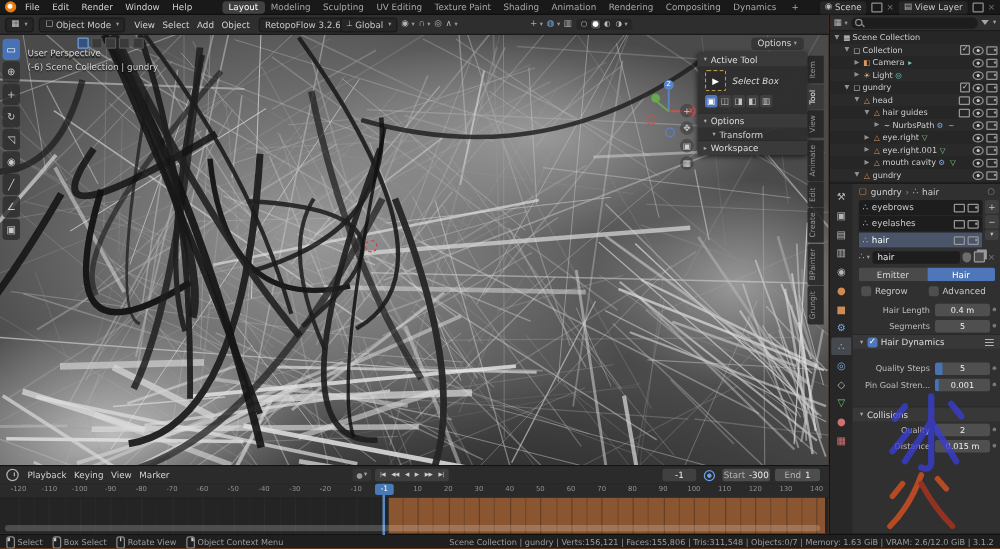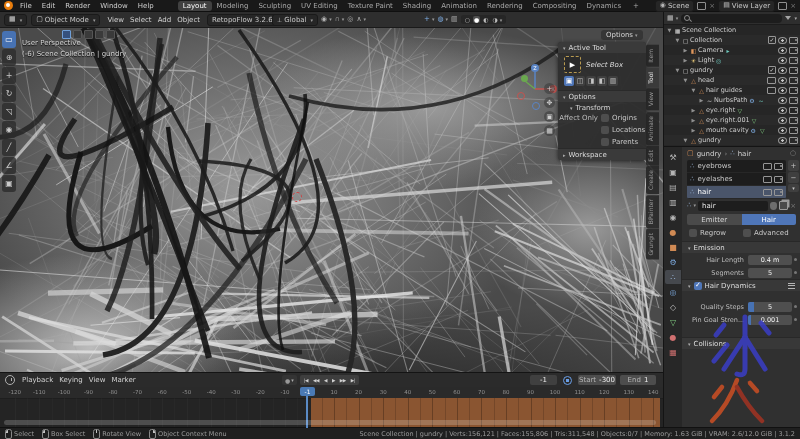--- a/index.html
+++ b/index.html
@@ -651,37 +651,20 @@
         <span class="sqbtn" style="width:10px;height:10px;">▥</span>
       </div>
       <div class="phead2 mid">
         <span class="chev">▾</span>
           <span>Options</span>
       </div>
       <div class="row" style="padding:2px 6px 0 12px;gap:3px;color:#d5d5d5;">
         <span class="chev">▾</span>
           <span>Transform</span>
       </div>
-      <div id="npChecks">
-          <div class="row" style="padding: 2px 6px 2px 0px; gap: 3px;">
-            <span style="width: 40px; text-align: right; color: rgb(189, 189, 189); flex: 0 0 auto;">Affect Only</span>
-            <span class="cb"></span>
-            <span>Origins</span>
-          </div>
-          <div class="row" style="padding: 2px 6px 2px 0px; gap: 3px;">
-            <span style="width: 40px; text-align: right; color: rgb(189, 189, 189); flex: 0 0 auto;"></span>
-            <span class="cb"></span>
-            <span>Locations</span>
-          </div>
-          <div class="row" style="padding: 2px 6px 2px 0px; gap: 3px;">
-            <span style="width: 40px; text-align: right; color: rgb(189, 189, 189); flex: 0 0 auto;"></span>
-            <span class="cb"></span>
-            <span>Parents</span>
-          </div>
-        </div>
       <div class="phead2 bot">
         <span class="chev">▸</span>
           <span>Workspace</span>
       </div>
     </div>
     <div id="npTabs">
         <span class="nptab">Item</span>
         <span class="nptab active">Tool</span>
         <span class="nptab">View</span>
         <span class="nptab">Animate</span>
@@ -901,24 +884,20 @@
             <span class="row" style="gap: 3px; width: 50%;">
               <span class="cb"></span>
               <span>Regrow</span>
             </span>
             <span class="row" style="gap: 3px; width: 50%;">
               <span class="cb"></span>
               <span>Advanced</span>
             </span>
           </div>
         <div id="panelstack" style="margin-top: 3px;">
-            <div class="phead">
-              <span class="chev">▾</span>
-              <span>Emission</span>
-            </div>
             <div class="prow">
               <span class="plabel">Hair Length</span>
               <span class="pfield">
                 <span class="pval">0.4 m</span>
               </span>
               <span class="pdot">
                 <i></i>
               </span>
             </div>
             <div class="prow">
@@ -955,20 +934,38 @@
                 <span class="pval">0.001</span>
               </span>
               <span class="pdot">
                 <i></i>
               </span>
             </div>
             <div style="height: 11px;"></div>
             <div class="phead">
               <span class="chev">▾</span>
               <span>Collisions</span>
+            </div>
+            <div class="prow">
+              <span class="plabel">Quality</span>
+              <span class="pfield">
+                <span class="pval">2</span>
+              </span>
+              <span class="pdot">
+                <i></i>
+              </span>
+            </div>
+            <div class="prow">
+              <span class="plabel">Distance</span>
+              <span class="pfield">
+                <span class="pval">0.015 m</span>
+              </span>
+              <span class="pdot">
+                <i></i>
+              </span>
             </div>
           </div>
 
         <svg class="abs" style="left:0;top:160px;pointer-events:none;z-index:9;" width="119" height="121">
           <g stroke="#3a3ecf" stroke-width="5" fill="none" stroke-linecap="round" opacity="0.8">
             <path d="M63 10 L63 62 Q63 70 55 67"></path>
             <path d="M63 30 L42 62"></path>
             <path d="M63 30 L83 62"></path>
             <path d="M42 18 L34 28"></path>
             <path d="M45 38 L32 54"></path>

